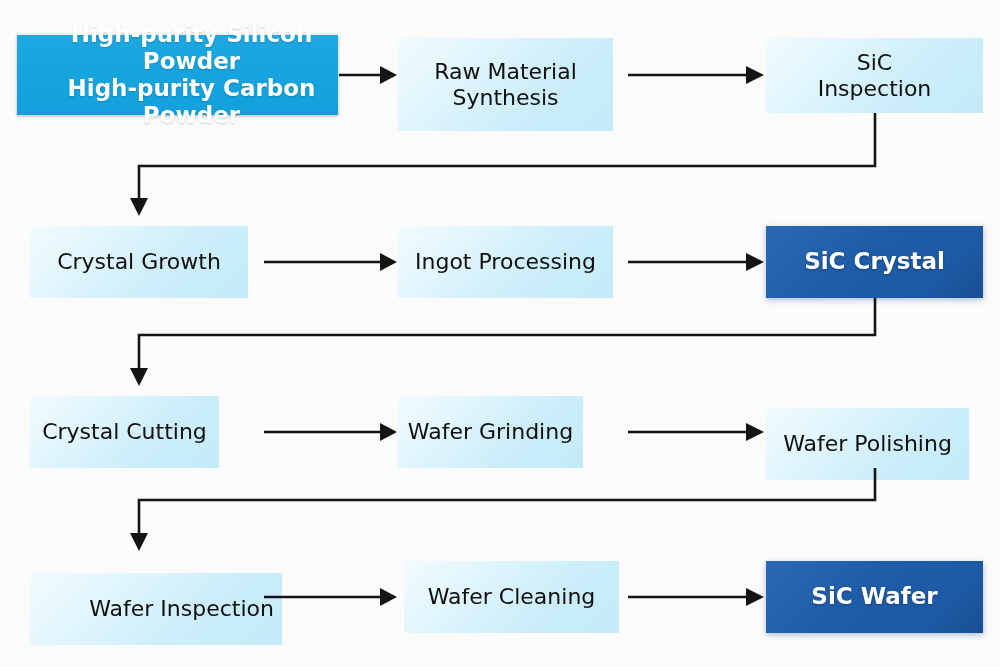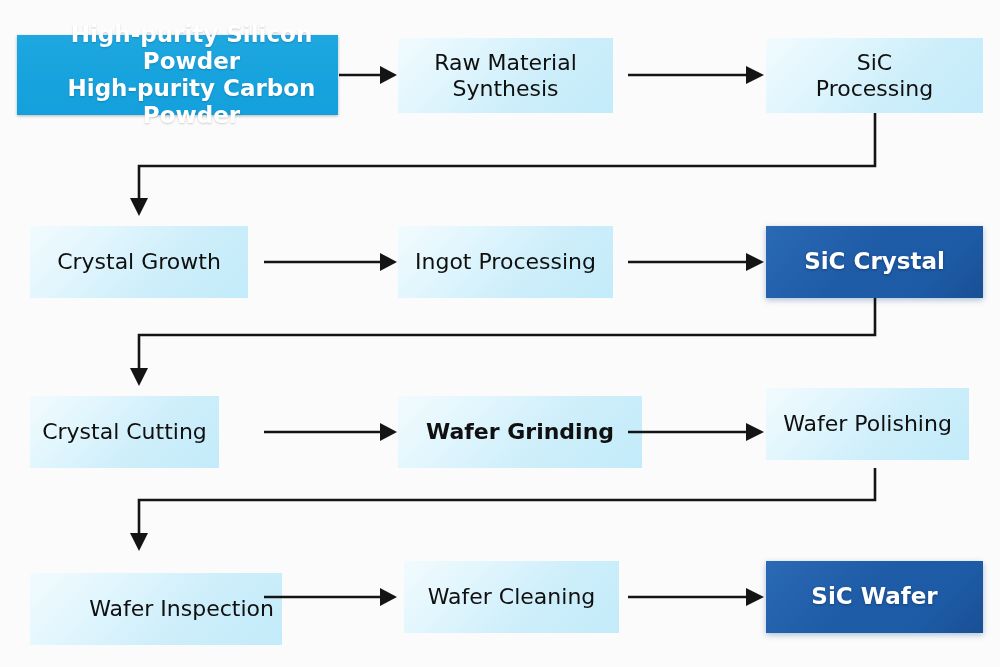--- a/index.html
+++ b/index.html
@@ -80,51 +80,51 @@
 </head>
 <body>
 
 <div id="flow">
 
   <div class="node cyan" style="left:17px; top:35px; width:321px; height:80px;padding-left:28px;">
     <span class="label">High-purity Silicon Powder
 High-purity Carbon Powder</span>
   </div>
 
-  <div class="node light" style="left:398px; top:38px; width:215px; height:75px;">
+  <div class="node light" style="left:398px; top:38px; width:215px; height:93px;">
     <span class="label">Raw Material
 Synthesis</span>
   </div>
 
   <div class="node light" style="left:766px; top:38px; width:217px; height:75px;">
     <span class="label">SiC
-Processing</span>
+Inspection</span>
   </div>
 
   <div class="node light" style="left:30px; top:226px; width:218px; height:72px;">
     <span class="label">Crystal Growth</span>
   </div>
 
   <div class="node light" style="left:398px; top:226px; width:215px; height:72px;">
     <span class="label">Ingot Processing</span>
   </div>
 
   <div class="node dark" style="left:766px; top:226px; width:217px; height:72px;">
     <span class="label">SiC Crystal</span>
   </div>
 
   <div class="node light" style="left:30px; top:396px; width:189px; height:72px;">
     <span class="label">Crystal Cutting</span>
   </div>
 
-  <div class="node light" style="left:398px; top:396px; width:244px; height:72px;font-weight:bold;">
+  <div class="node light" style="left:398px; top:396px; width:185px; height:72px;">
     <span class="label">Wafer Grinding</span>
   </div>
 
-  <div class="node light" style="left:766px; top:388px; width:203px; height:72px;">
+  <div class="node light" style="left:766px; top:408px; width:203px; height:72px;">
     <span class="label">Wafer Polishing</span>
   </div>
 
   <div class="node light" style="left:30px; top:573px; width:252px; height:72px;justify-content:flex-end;">
     <span class="label">Wafer Inspection</span>
   </div>
 
   <div class="node light" style="left:398px; top:561px; width:215px; height:72px;margin-left:6px;">
     <span class="label">Wafer Cleaning</span>
   </div>

